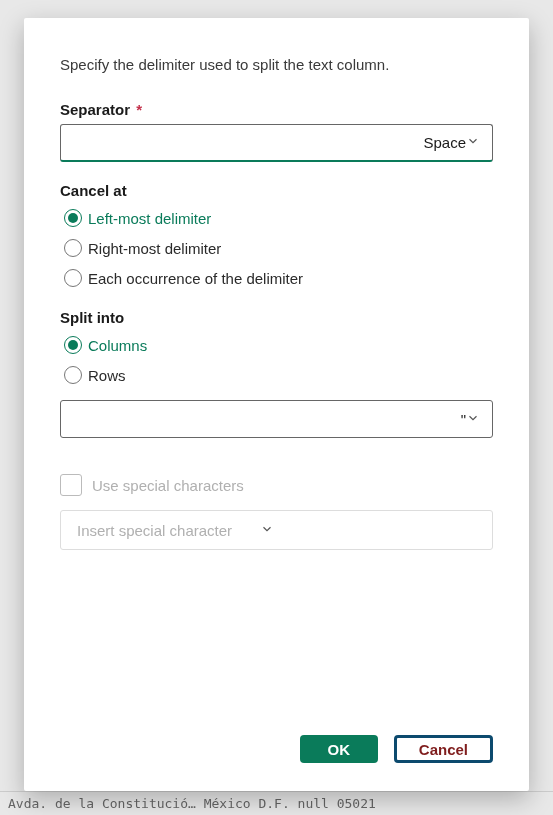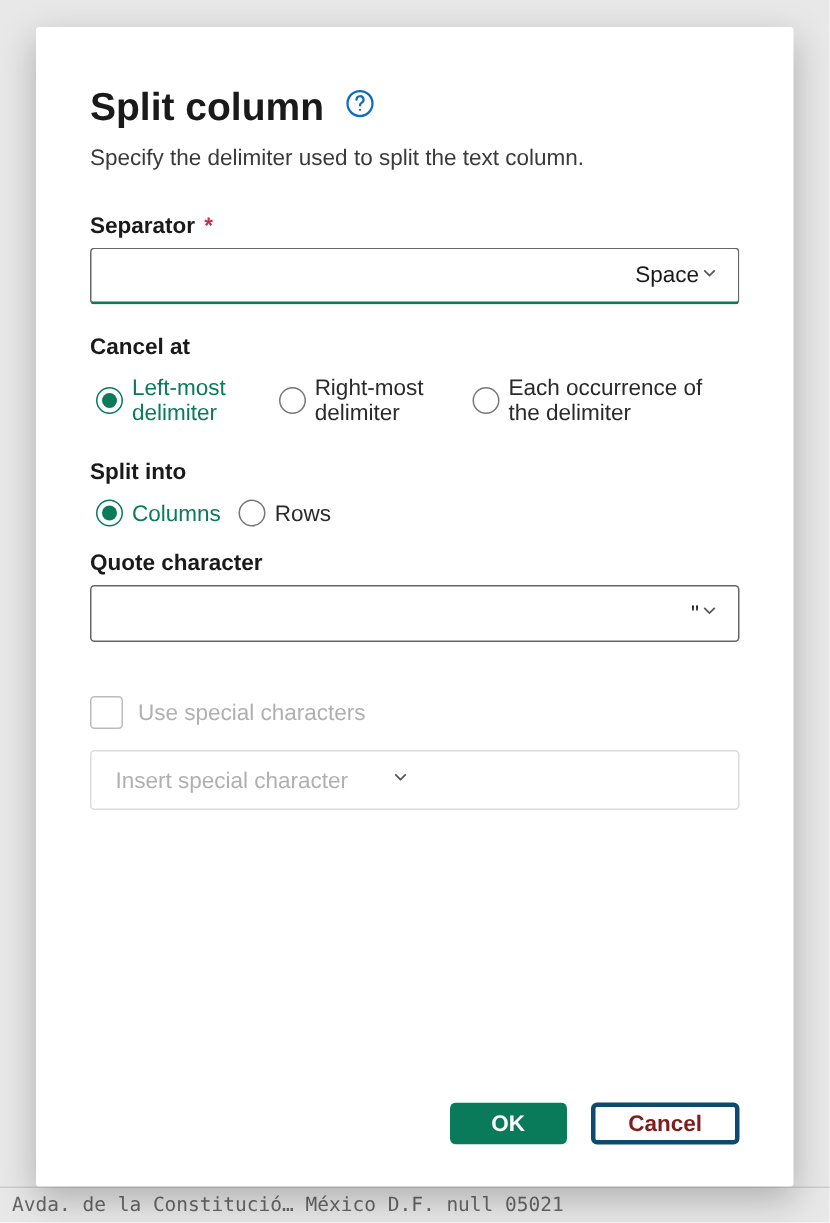--- a/index.html
+++ b/index.html
@@ -138,21 +138,21 @@
     }
     .sub-label {
       font-size: 15px;
       font-weight: 600;
       color: #1a1a1a;
       margin-top: 6px;
       margin-bottom: 10px;
     }
     .radio-group {
       display: flex;
-      flex-direction: row;
+      flex-direction: column;
       gap: 12px;
       margin-bottom: 16px;
       padding-left: 4px;
     }
     .radio-group .radio-label {
       color: #2a2a2a;
     }
     .radio-group .radio-label.selected {
       color: #0a7b5a;
     }
@@ -221,30 +221,20 @@
   </style>
 </head>
 <body>
 
 <div class="background-hint">
   <span>Avda. de la Constitució… México D.F.          null 05021</span>
 </div>
 
 <div class="dialog">
 
-  <div class="dialog-header">
-    <h1 class="dialog-title">Split column</h1>
-    <span>
-      <svg class="help-icon" viewBox="0 0 24 24" fill="none" stroke="currentColor" stroke-width="1.8">
-        <circle cx="12" cy="12" r="10"></circle>
-        <path d="M9.2 9a2.8 2.8 0 1 1 4 2.5c-.9.5-1.2 1-1.2 2" stroke-linecap="round"></path>
-        <circle cx="12" cy="17" r="0.9" fill="currentColor" stroke="none"></circle>
-      </svg>
-    </span>
-  </div>
 
   <p class="dialog-subtitle">Specify the delimiter used to split the text column.</p>
 
 
   <div class="field-group">
     <label class="field-label">
       <span>Separator</span>
       <span class="required-star">*</span>
     </label>
     <div class="select-box accent">
@@ -283,21 +273,20 @@
         </span>
       <span class="radio-label selected">Columns</span>
     </label>
     <label class="radio">
       <span class="radio-circle"></span>
       <span class="radio-label">Rows</span>
     </label>
   </div>
 
   <div class="field-group">
-    <label class="field-label">Quote character</label>
     <div class="select-box">
       <span>"</span>
       <span>
         <svg class="chevron" viewBox="0 0 24 24" fill="none" stroke="currentColor" stroke-width="2">
             <path d="M6 9l6 6 6-6"></path>
           </svg>
       </span>
     </div>
   </div>
 

